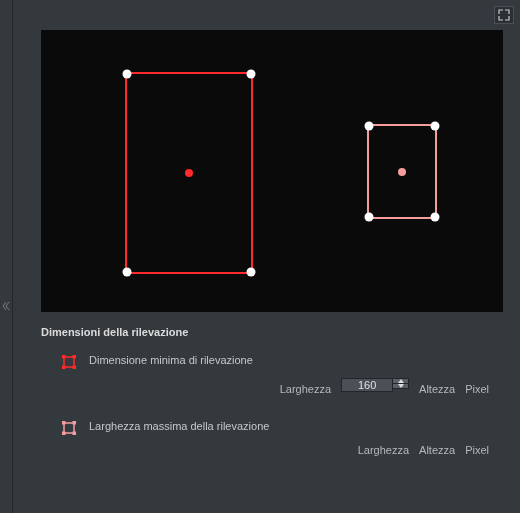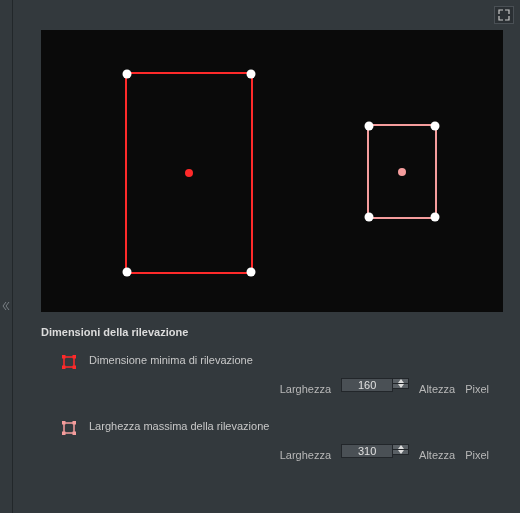--- a/index.html
+++ b/index.html
@@ -243,32 +243,17 @@
           <rect x="0.5" y="0.5" width="2.5" height="2.5" fill="#f59d9d"></rect>
           <rect x="11" y="0.5" width="2.5" height="2.5" fill="#f59d9d"></rect>
           <rect x="0.5" y="11" width="2.5" height="2.5" fill="#f59d9d"></rect>
           <rect x="11" y="11" width="2.5" height="2.5" fill="#f59d9d"></rect>
         </svg>
       </span>
       <span class="row-label">Larghezza massima della rilevazione</span>
     </div>
     <div class="input-row">
       <span class="field-label">Larghezza</span>
-      <div class="spinner">
-        <input class="spinner-input" value="310" style="">
-        <div class="spinner-btns">
-          <div class="spin-btn">
-              <svg width="6" height="4">
-                <path d="M0 4 L3 0 L6 4 Z" fill="#ddd"></path>
-              </svg>
-            </div>
-          <div class="spin-btn">
-              <svg width="6" height="4">
-                <path d="M0 0 L3 4 L6 0 Z" fill="#ddd"></path>
-              </svg>
-            </div>
-        </div>
-      </div>
       <span class="field-label">Altezza</span>
       <span class="unit">Pixel</span>
     </div>
   </div>
 </div>
 
 </body></html>

